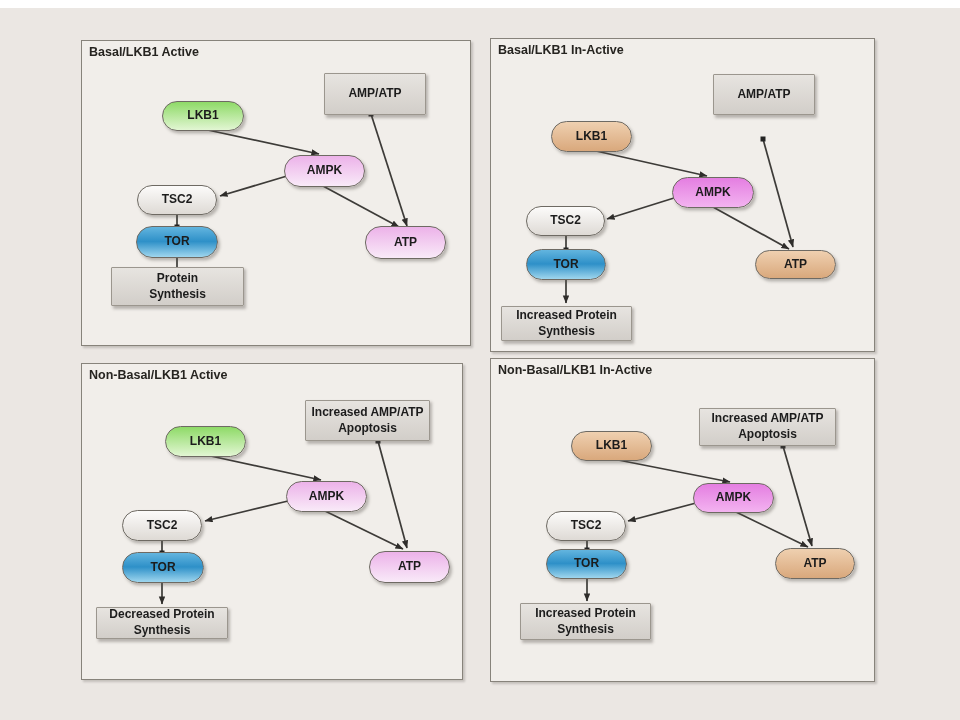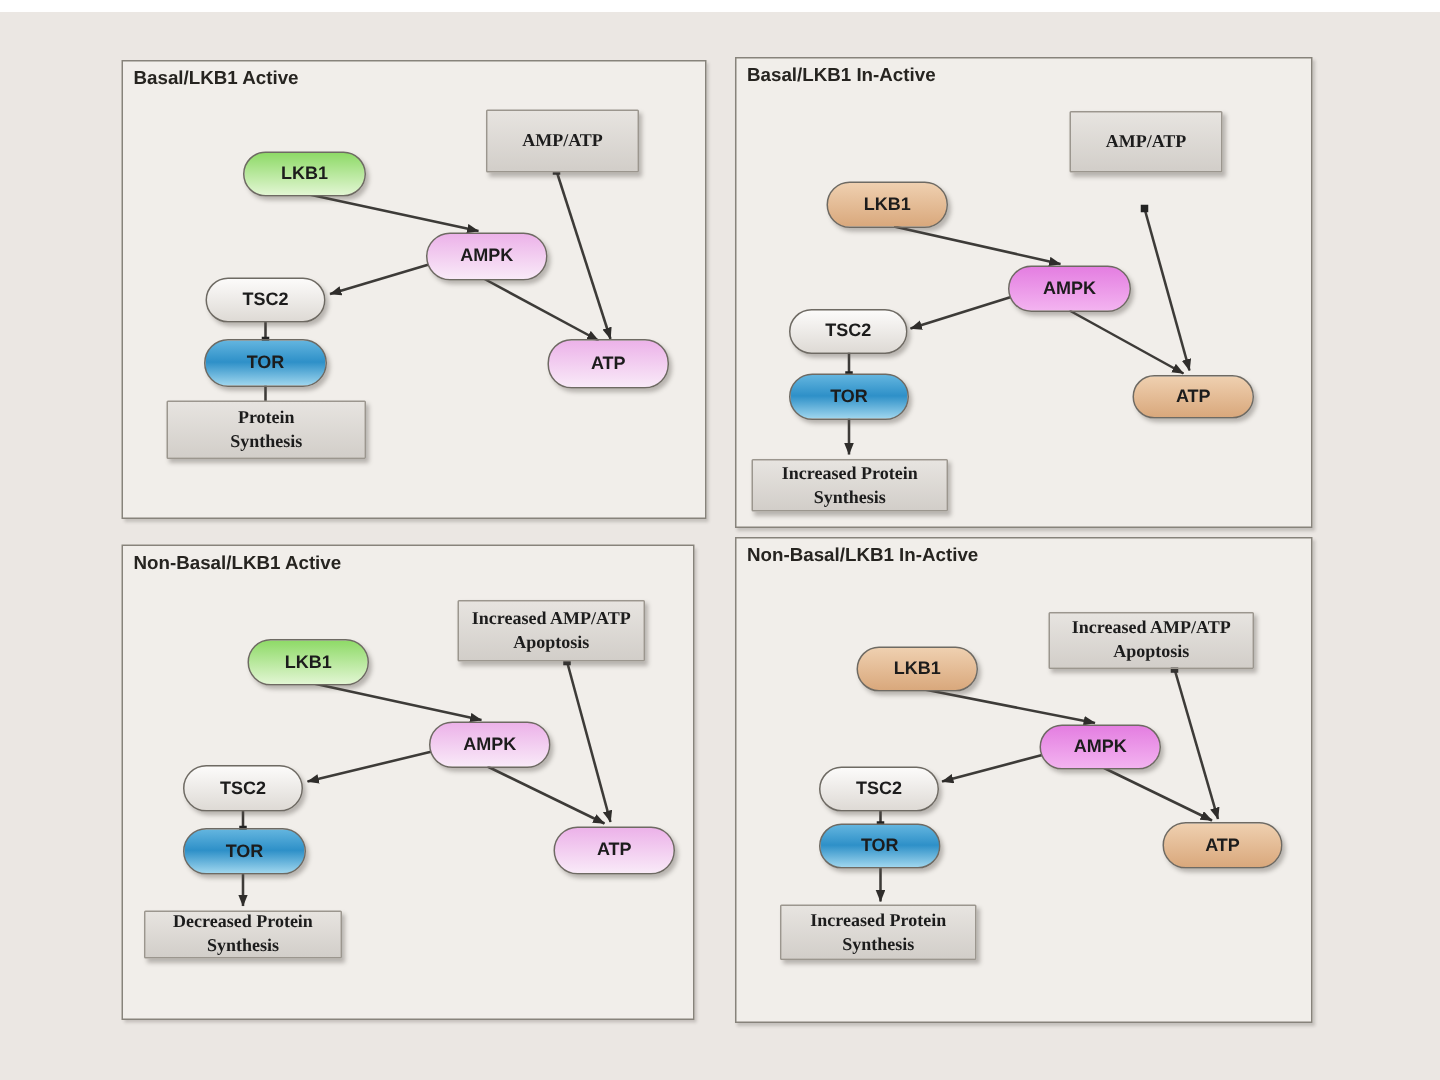--- a/index.html
+++ b/index.html
@@ -23,21 +23,21 @@
   }
   .node{
     position:absolute;display:flex;align-items:center;justify-content:center;
     box-sizing:border-box;text-align:center;
     font-size:12px;font-weight:bold;color:#1c1c1c;
     line-height:1.3;white-space:pre-line;
     box-shadow:2px 2.5px 3px rgba(90,85,78,.38);
   }
   .node.pill{border-radius:16px;border:1.4px solid #6e6a63;}
   .node.box{border-radius:1px;border:1.3px solid #9b968e;}
-  .style-gray {background:linear-gradient(#e7e4e0,#d2cec9);font-family:Liberation Serif, serif;}
+  .style-gray {background:linear-gradient(#e7e4e0,#d2cec9);}
   .style-green{background:linear-gradient(#8eda67,#e2f6d3);}
   .style-tan  {background:linear-gradient(#efd0b0,#d9a87c);}
   .style-pink {background:linear-gradient(#ecb2e9,#f9eaf8);}
   .style-magenta{background:linear-gradient(#e47ee1,#f3b3f0);}
   .style-blue {background:linear-gradient(#63b5df,#2e90c8 48%,#9fd6ee);}
   .style-white{background:linear-gradient(#fcfbfa,#dedad5);}
   #edges{position:absolute;left:0;top:0;pointer-events:none;}
   .edge{stroke:#3d3b38;stroke-width:1.7px;}
   .sq{fill:#232323;}
 </style>

